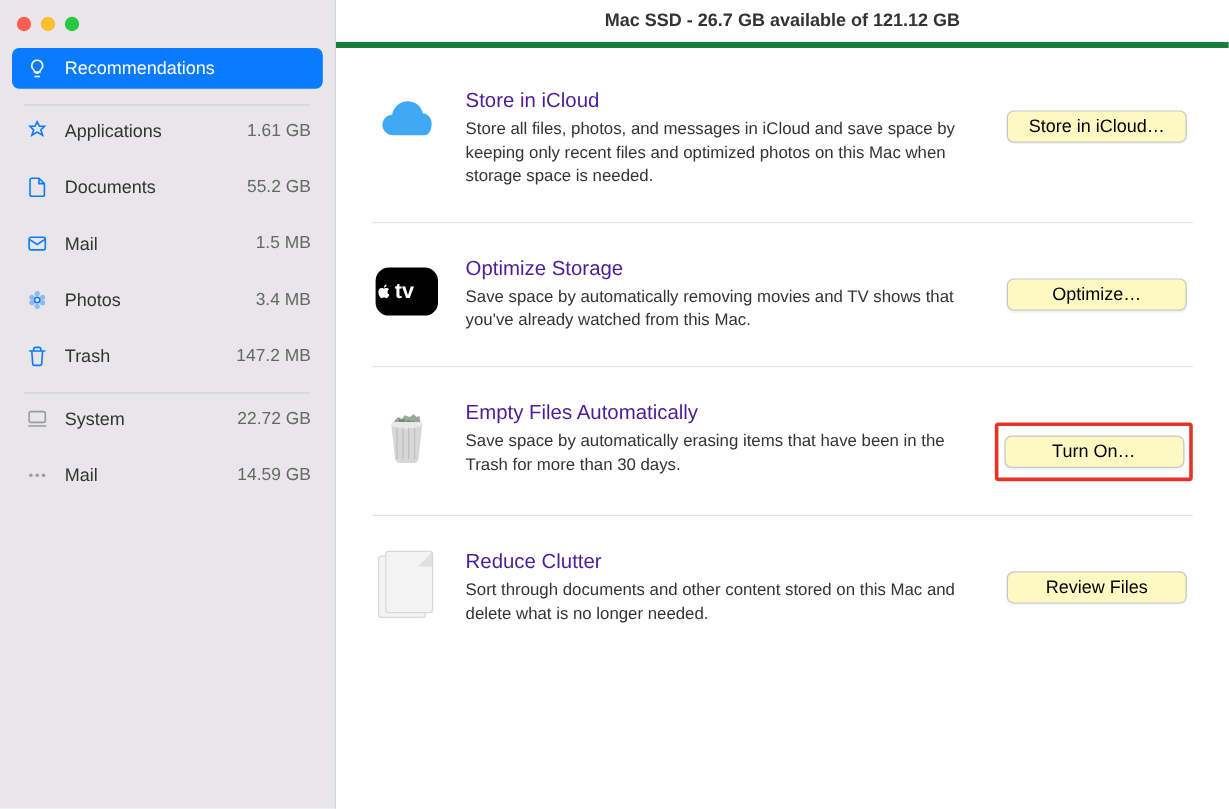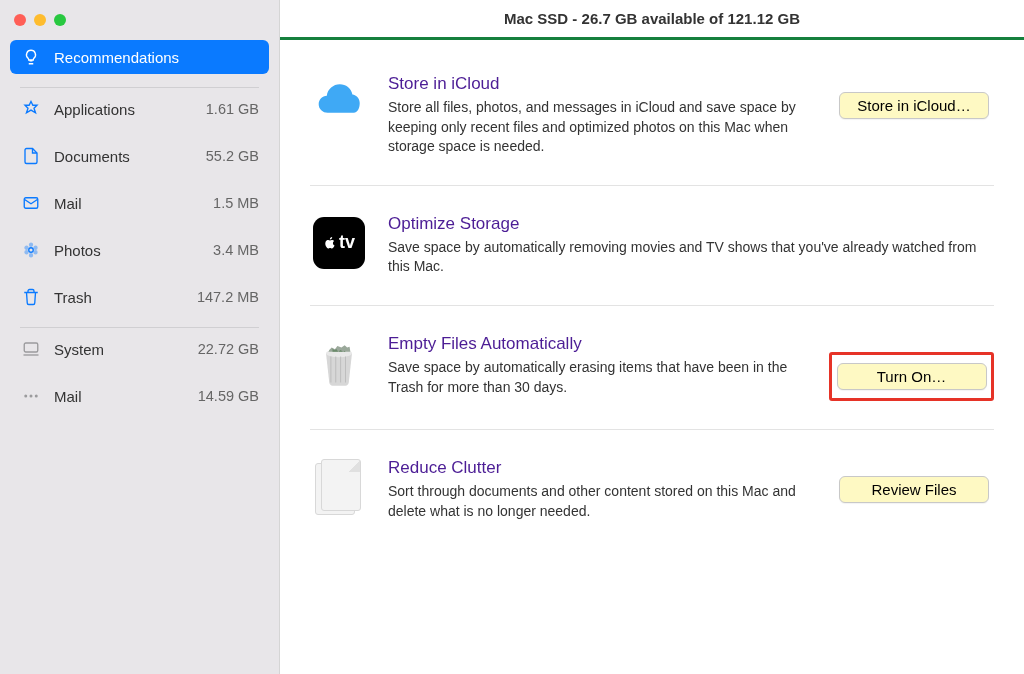--- a/index.html
+++ b/index.html
@@ -86,21 +86,21 @@
       background: #fff;
     }
     .titlebar {
       height: 40px;
       display: flex;
       align-items: center;
       justify-content: center;
       font-weight: 600;
       font-size: 15px;
       color: #333;
-      border-bottom: 3px solid #15803d;
+      border-bottom: 5px solid #15803d;
     }
     .content {
       flex: 1;
       padding: 20px 30px 0 30px;
       overflow-y: auto;
     }
     .rec-row {
       display: flex;
       align-items: flex-start;
       padding: 28px 0;
@@ -162,26 +162,26 @@
       border-radius: 3px;
       padding: 8px 2px;
       display: flex;
       align-items: center;
       justify-content: center;
       width: 168px;
       margin-left: -5px;
     }
     .appletv-box {
       width: 52px;
-      height: 52px;
+      height: 40px;
       background: #000;
       border-radius: 11px;
       display: flex;
       align-items: center;
-      justify-content: center;
+      justify-content: flex-start;
       color: #fff;
       font-weight: 600;
       font-size: 18px;
     }
     .appletv-box svg { width: 14px; height: 14px; margin-right:2px;}
     .doc-icon {
       width: 40px;
       height: 52px;
       background: #f3f3f3;
       border: 1px solid #d8d8d8;
@@ -330,20 +330,23 @@
             <svg viewBox="0 0 24 24" fill="white">
                 <path d="M17 12.5c0-2.5 2-3.7 2.1-3.8-1.1-1.7-2.9-1.9-3.5-1.9-1.5-.2-2.9.9-3.7.9-.7 0-1.9-.9-3.2-.8-1.6 0-3.1 1-4 2.4-1.7 3-0.4 7.3 1.2 9.7.8 1.2 1.8 2.5 3.1 2.4 1.2 0 1.7-.8 3.2-.8s1.9.8 3.2.8c1.3 0 2.2-1.2 3-2.4.9-1.4 1.3-2.7 1.3-2.8-.1 0-2.7-1-2.7-3.7zM14.7 4.8c.7-.8 1.1-2 1-3.1-1 0-2.2.7-2.9 1.5-.6.7-1.2 1.9-1 3 1.1.1 2.2-.6 2.9-1.4z"></path>
               </svg>
               <span>tv</span>
           </div>
         </div>
         <div class="rec-text">
           <div class="rec-title">Optimize Storage</div>
           <div class="rec-desc">Save space by automatically removing movies and TV shows that you've already watched from this Mac.</div>
         </div>
+        <div class="rec-action">
+          <button class="mac-button">Optimize…</button>
+        </div>
       </div>
 
       <div class="rec-row">
         <div class="rec-icon">
           <svg viewBox="0 0 64 64">
             <path fill="#d7d7d7" d="M16 20h32l-4 36c-.3 2-2 4-4 4H24c-2 0-3.7-2-4-4z"></path>
             <ellipse cx="32" cy="20" rx="16" ry="5" fill="#e8e8e8"></ellipse>
             <path fill="#9aa89a" d="M20 16l3-3 4 2 3-4 5 2 4-3 3 3 3-1 1 6H19z"></path>
             <path fill="#6b8a6b" d="M24 14l2 2 3-1 2 3 3-2 3 2 2-1 1 1H24z"></path>
             <path stroke="#b8b8b8" stroke-width="1" d="M22 24v32M28 24v32M34 24v32M40 24v32"></path>

